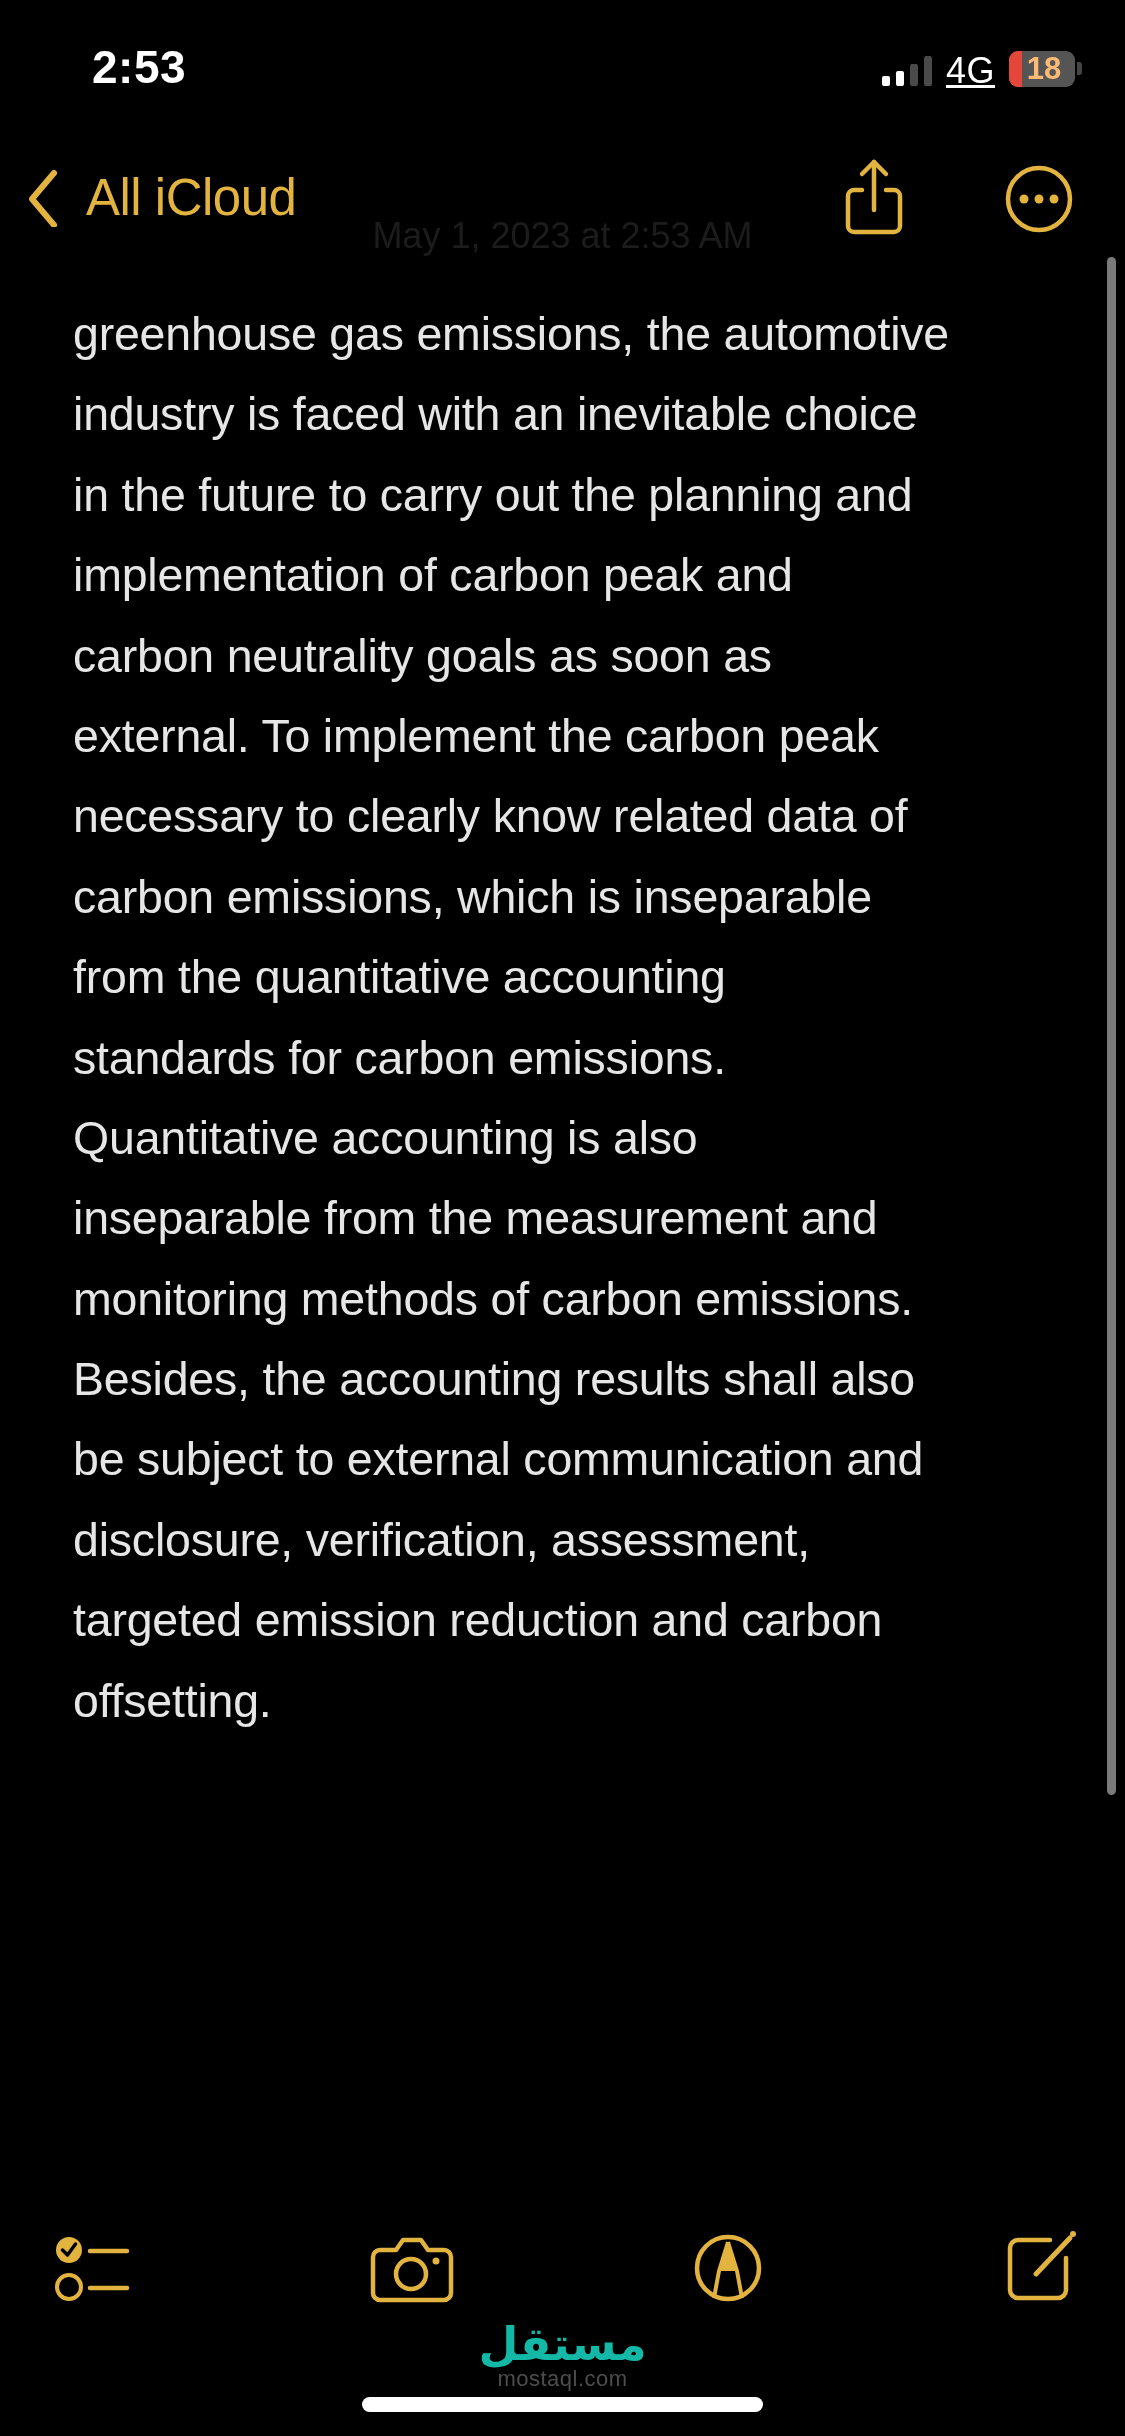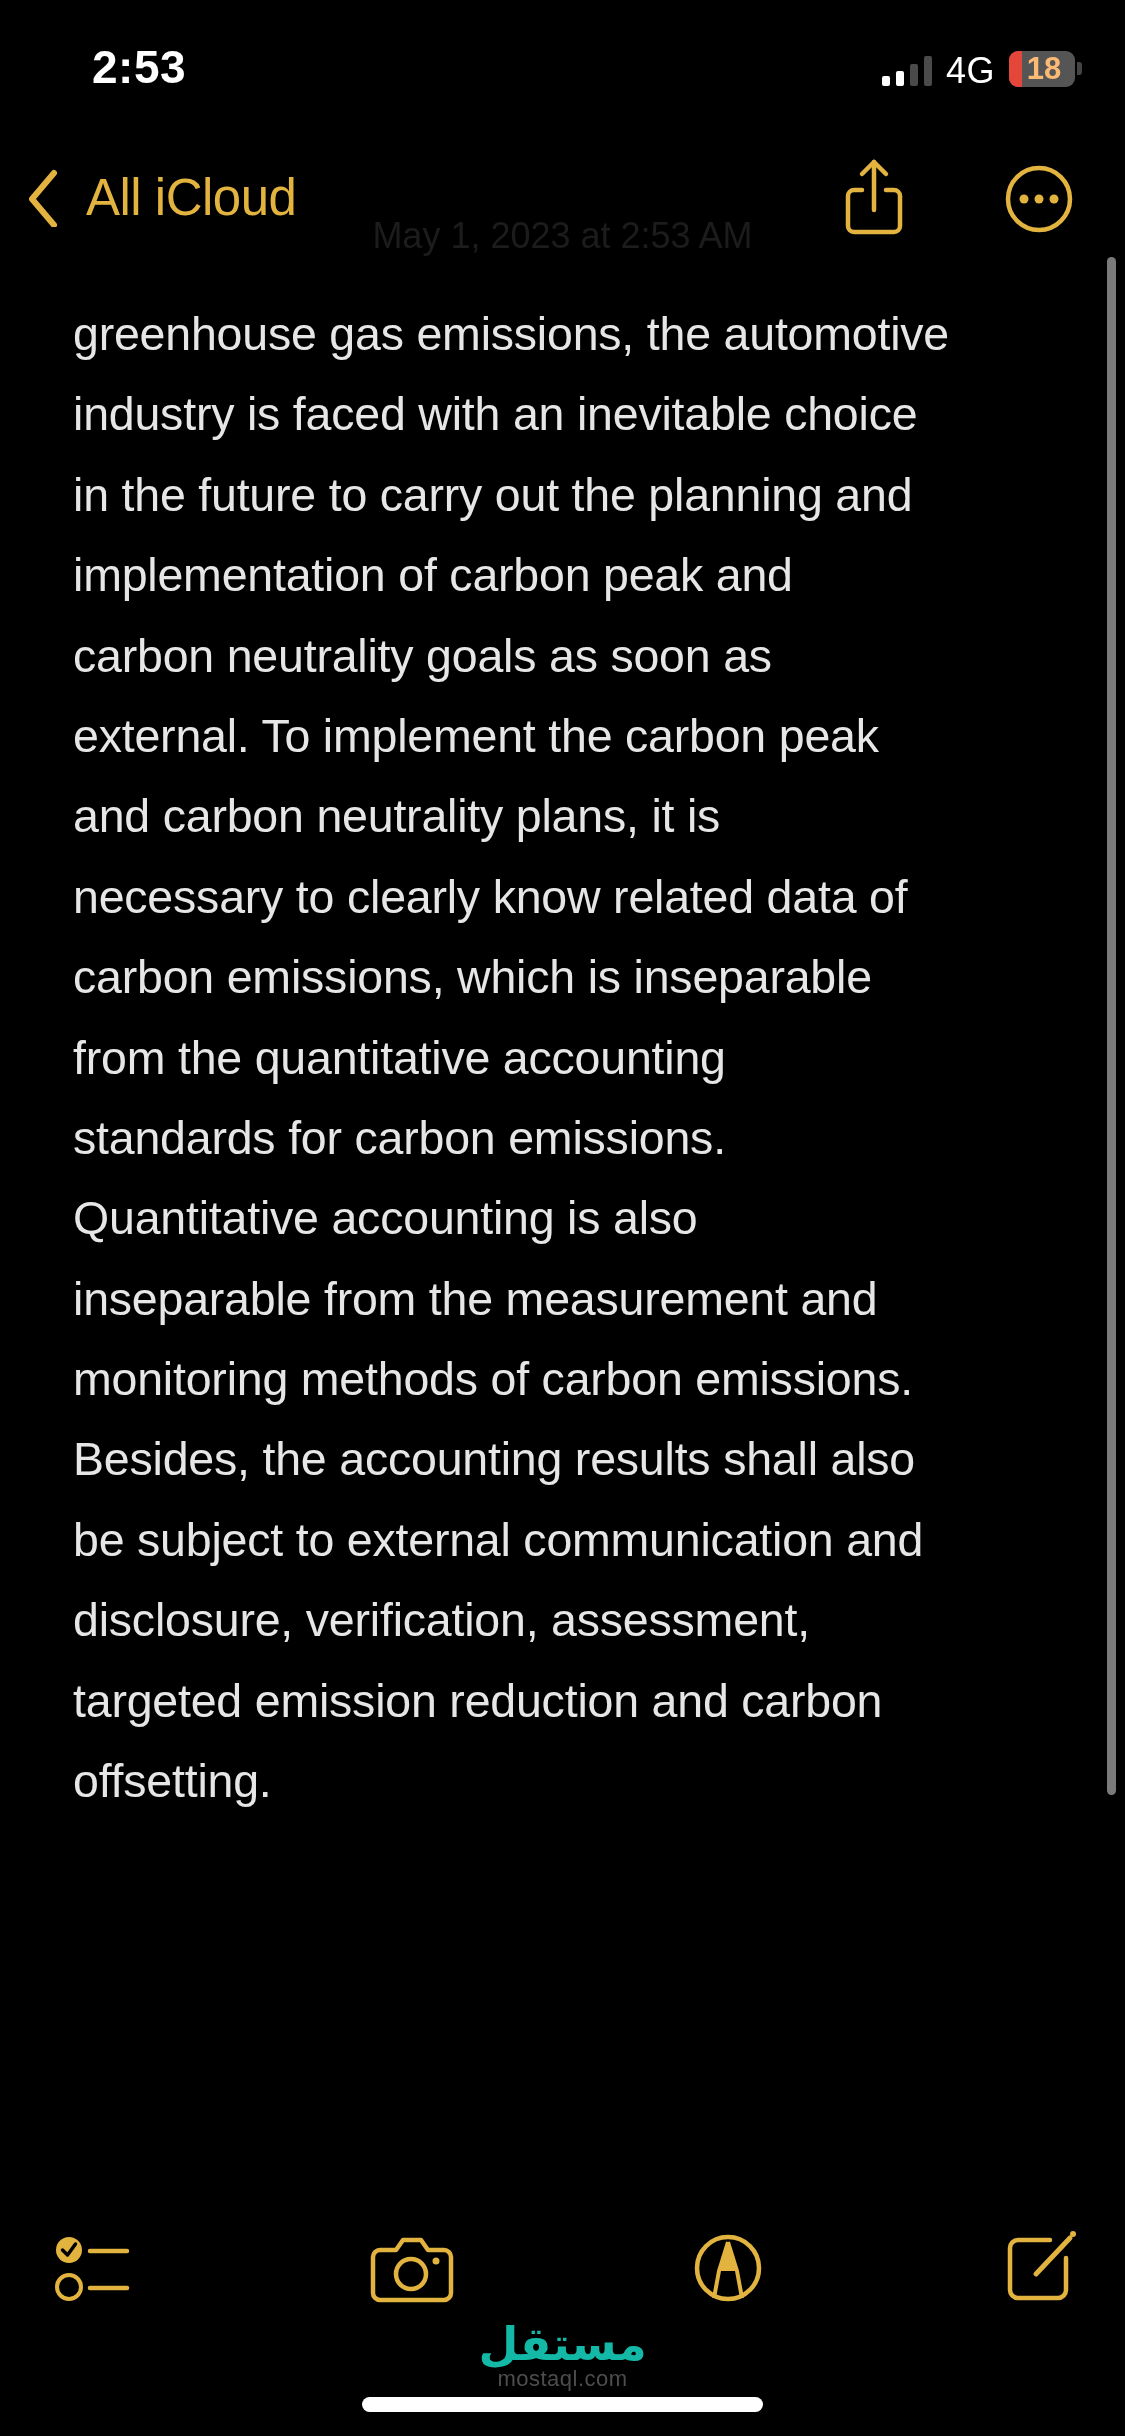--- a/index.html
+++ b/index.html
@@ -5,21 +5,21 @@
     html, body { margin: 0; padding: 0; }
     body {
       width: 1125px; height: 2436px; background: #000; position: relative; overflow: hidden;
       font-family: "Liberation Sans", "DejaVu Sans", sans-serif; color: #fff;
     }
     .abs { position: absolute; }
     
     .time { left: 92px; top: 40px; font-size: 46px; font-weight: 600; letter-spacing: 0.5px; color: #fff; text-align: right; }
     .signal { left: 882px; top: 55px; width: 52px; height: 31px; }
     .signal .bar { position: absolute; bottom: 0; width: 8px; border-radius: 2px; }
-    .net { left: 946px; top: 50px; font-size: 36px; color: #fff; letter-spacing: 0.5px; }
+    .net { left: 946px; top: 50px; font-size: 36px; color: #fff; letter-spacing: 0.5px; text-decoration: underline; }
     .battery { left: 1009px; top: 51px; width: 66px; height: 36px; border-radius: 9px; background: #555; overflow: hidden; }
     .battery .fill { position: absolute; left: 0; top: 0; bottom: 0; width: 13px; background: #E5463A; }
     .battery .lvl { position: absolute; left: 0; right: 0; top: 0; bottom: 0; text-align: center; font-size: 31px; font-weight: 700; line-height: 36px; color: #fdba74; padding-left: 4px; }
     .battery-nub { left: 1077px; top: 62px; width: 5px; height: 13px; background: #444; border-radius: 0 3px 3px 0; }
     
     .back { left: 20px; top: 162px; height: 70px; display: flex; align-items: center; cursor: pointer; }
     .back svg { width: 44px; height: 60px; }
     .back-label { font-size: 51px; color: #E2B33E; margin-left: 22px; letter-spacing: -0.5px; }
     .date { left: 0; width: 1125px; top: 215px; text-align: center; font-size: 36px; color: #1c1c1c; padding-left: 0px; }
     .date span { display: inline-block; margin-left: 0px; transform: translateX(0px); }
@@ -84,21 +84,20 @@
   </svg>
 </div>
 
 <div class="abs note">
   <div class="line">greenhouse gas emissions, the automotive</div>
   <div class="line">industry is faced with an inevitable choice</div>
   <div class="line">in the future to carry out the planning and</div>
   <div class="line">implementation of carbon peak and</div>
   <div class="line">carbon neutrality goals as soon as</div>
   <div class="line">external. To implement the carbon peak</div>
-  <div class="line">and carbon neutrality plans, it is</div>
   <div class="line">necessary to clearly know related data of</div>
   <div class="line">carbon emissions, which is inseparable</div>
   <div class="line">from the quantitative accounting</div>
   <div class="line">standards for carbon emissions.</div>
   <div class="line">Quantitative accounting is also</div>
   <div class="line">inseparable from the measurement and</div>
   <div class="line">monitoring methods of carbon emissions.</div>
   <div class="line">Besides, the accounting results shall also</div>
   <div class="line">be subject to external communication and</div>
   <div class="line">disclosure, verification, assessment,</div>

